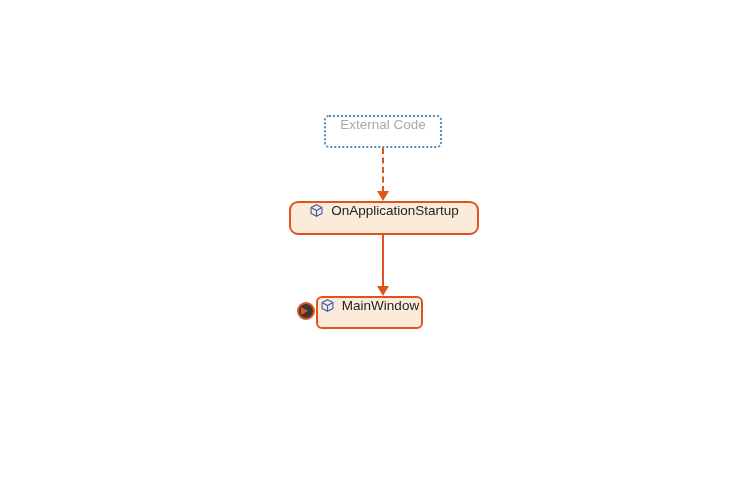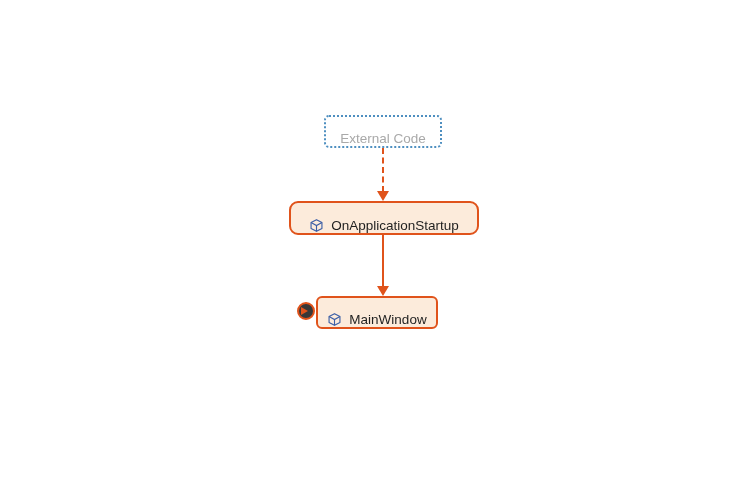--- a/index.html
+++ b/index.html
@@ -12,21 +12,21 @@
     width: 753px;
     height: 502px;
     background: var(--canvas-bg, #ffffff);
     overflow: hidden;
     font-family: "Liberation Sans", sans-serif;
   }
   .node {
     position: absolute;
     box-sizing: border-box;
     display: flex;
-    align-items: flex-end;
+    align-items: flex-start;
     justify-content: center;
     border-radius: 6px;
     font-size: 13.5px;
     white-space: nowrap;
     cursor: default;
   }
   .node-external {
     left: 324px;
     top: 115px;
     width: 118px;
@@ -45,21 +45,21 @@
   .node-onapp {
     left: 289px;
     top: 201px;
     width: 190px;
     height: 34px;
     border-radius: 9px;
   }
   .node-mainwin {
     left: 316px;
     top: 296px;
-    width: 122px;
+    width: 107px;
     height: 33px;
   }
   .cube-icon {
     display: inline-flex;
     width: 15px;
     height: 15px;
     color: var(--icon-blue, #3B5EA6);
     flex: 0 0 auto;
   }
   .edge-line {

